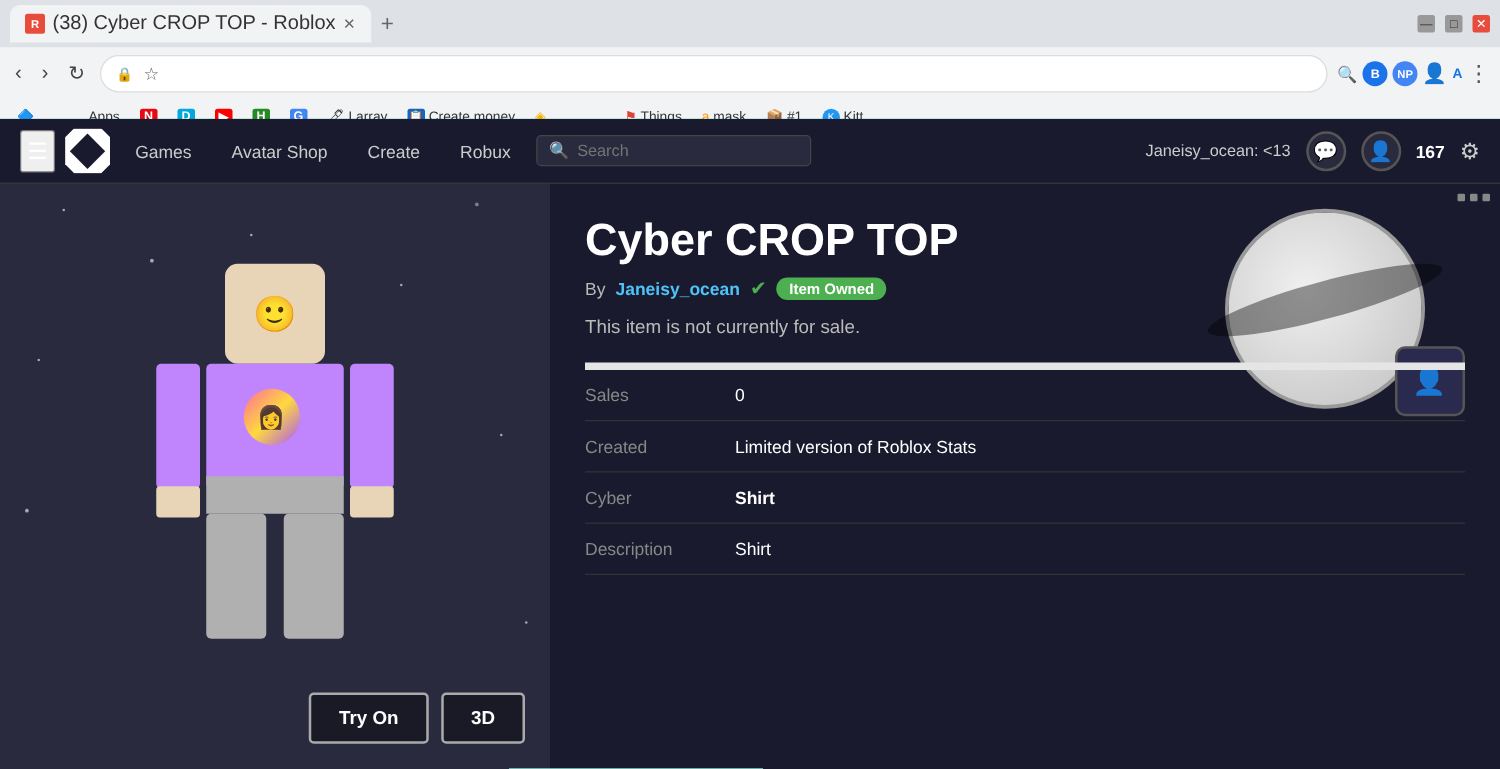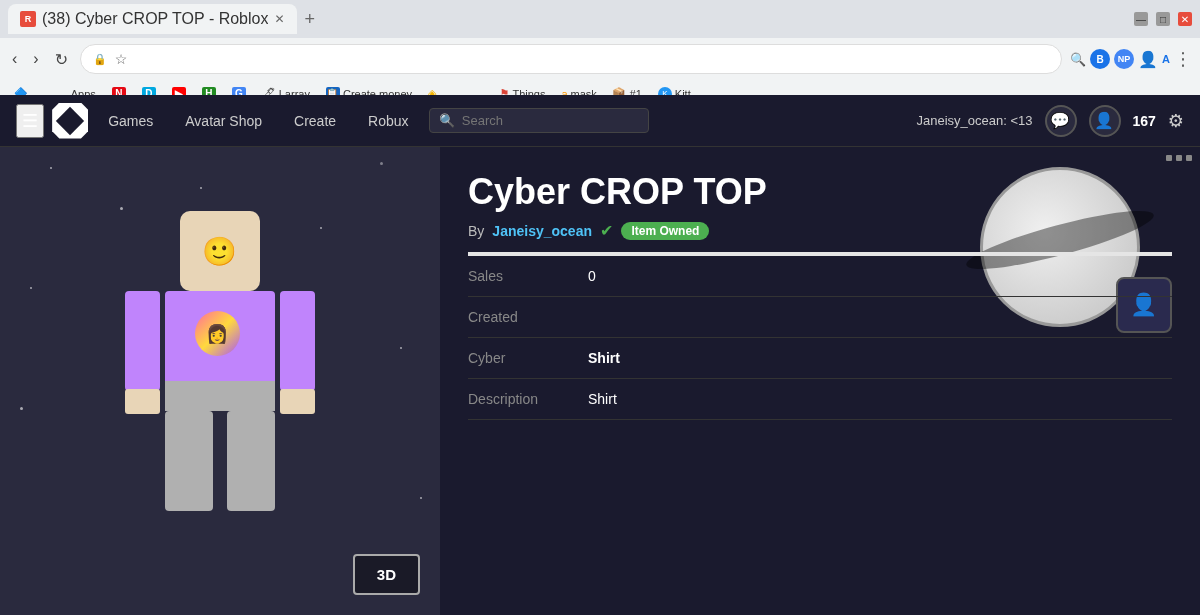--- a/index.html
+++ b/index.html
@@ -79,21 +79,21 @@
     .item-author { display: flex; align-items: center; gap: 8px; margin-bottom: 12px; font-size: 14px; color: #bbb; position: relative; z-index: 2; }
     .author-name { color: #4fc3f7; font-weight: 600; }
     .verified-icon { color: #4caf50; font-size: 16px; }
     .owned-badge { background: #4caf50; color: #fff; padding: 2px 10px; border-radius: 10px; font-size: 12px; font-weight: 600; }
 
     .not-for-sale { font-size: 15px; color: #bbb; margin-bottom: 20px; position: relative; z-index: 2; }
 
     .wear-btn-area { position: absolute; right: 28px; top: 130px; }
     .wear-btn { width: 56px; height: 56px; border-radius: 8px; background: #2a2a4e; border: 2px solid #555; display: flex; align-items: center; justify-content: center; font-size: 22px; color: #aaa; cursor: pointer; }
 
-    .details-table { width: 100%; border-top: 4px solid #e5e5e5; position: relative; z-index: 2; }
+    .details-table { width: 100%; border-top: 6px solid #e5e5e5; position: relative; z-index: 2; }
     .detail-row { display: flex; padding: 12px 0; border-bottom: 1px solid #333; align-items: flex-start; }
     .detail-label { width: 120px; color: #888; font-size: 14px; flex-shrink: 0; }
     .detail-value { color: #fff; font-size: 14px; font-weight: 500; }
     .detail-value.bold { font-weight: 700; }
 
     
     .item-details::-webkit-scrollbar { width: 6px; }
     .item-details::-webkit-scrollbar-track { background: #1a1a2e; }
     .item-details::-webkit-scrollbar-thumb { background: #444; border-radius: 3px; }
 
@@ -245,20 +245,21 @@
           <div class="char-arm-left"></div>
           <div class="char-arm-right"></div>
           <div class="char-hand-left"></div>
           <div class="char-hand-right"></div>
           <div class="char-leg-left"></div>
           <div class="char-leg-right"></div>
         </div>
       </div>
 
       <div class="preview-buttons">
+        <button class="preview-btn">Try On</button>
         <button class="preview-btn">3D</button>
       </div>
     </div>
 
     <div class="item-details">
 
       <div class="space-planet"></div>
 
       <div class="more-dots">
         <div class="more-dot"></div>
@@ -268,32 +269,34 @@
 
       <h1 class="item-title">Cyber CROP TOP</h1>
 
       <div class="item-author">
         <span>By</span>
         <span class="author-name">Janeisy_ocean</span>
         <span class="verified-icon">✔</span>
         <span class="owned-badge">Item Owned</span>
       </div>
 
+      <p class="not-for-sale">This item is not currently for sale.</p>
 
       <div class="wear-btn-area">
         <button class="wear-btn">👤</button>
       </div>
 
       <div class="details-table">
         <div class="detail-row">
           <span class="detail-label">Sales</span>
           <span class="detail-value">0</span>
         </div>
         <div class="detail-row">
           <span class="detail-label">Created</span>
+          <span class="detail-value">Limited version of Roblox Stats</span>
         </div>
         <div class="detail-row">
           <span class="detail-label">Cyber</span>
           <span class="detail-value bold">Shirt</span>
         </div>
         <div class="detail-row">
           <span class="detail-label">Description</span>
           <span class="detail-value">Shirt</span>
         </div>
       </div>

